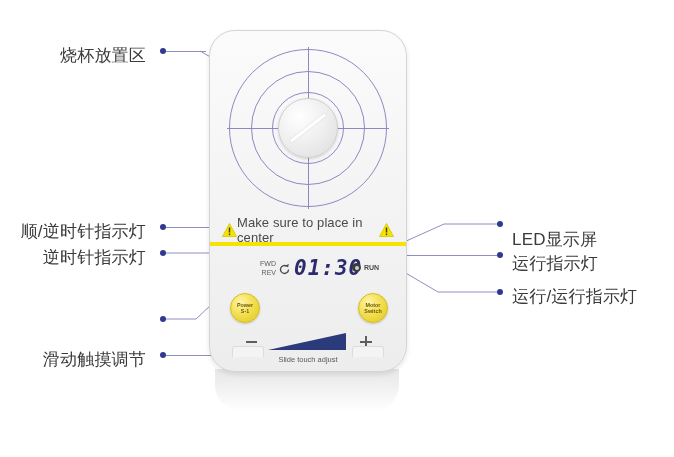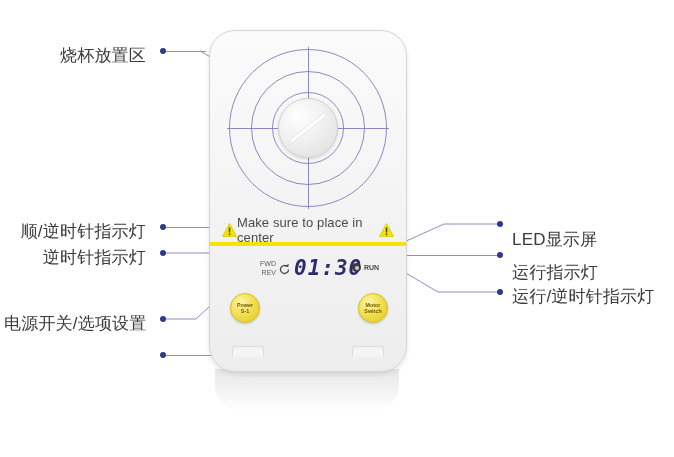--- a/index.html
+++ b/index.html
@@ -344,42 +344,42 @@
   <div class="dot" style="left:160px; top:224px;"></div>
   <div class="leader" style="left:166px; top:227px; width:57px;"></div>
 
   <div class="callout right-align" style="left:22px; top:246px; width:124px;">逆时针指示灯</div>
   <div class="dot" style="left:160px; top:250px;"></div>
   <svg style="position:absolute; left:166px; top:243px;" width="118" height="34">
     <line x1="0" y1="10" x2="60" y2="10" stroke="#8e8ec4" stroke-width="1"></line>
     <line x1="60" y1="10" x2="112" y2="30" stroke="#8e8ec4" stroke-width="1"></line>
   </svg>
 
-  <div class="callout right-align" style="left:4px; top:312px; width:142px;">电源开关/选项设置</div>
   <div class="dot" style="left:160px; top:316px;"></div>
   <svg style="position:absolute; left:166px; top:289px;" width="62" height="32">
     <line x1="0" y1="30" x2="30" y2="30" stroke="#8e8ec4" stroke-width="1"></line>
     <line x1="30" y1="30" x2="60" y2="2" stroke="#8e8ec4" stroke-width="1"></line>
   </svg>
 
+  <div class="callout right-align" style="left:30px; top:348px; width:116px;">滑动触摸调节</div>
   <div class="dot" style="left:160px; top:352px;"></div>
   <div class="leader" style="left:166px; top:355px; width:82px;"></div>
 
   <div class="callout" style="left:512px; top:228px;">LED显示屏</div>
   <div class="dot" style="left:497px; top:221px;"></div>
   <svg style="position:absolute; left:404px; top:220px;" width="94" height="24">
     <line x1="0" y1="22" x2="40" y2="4" stroke="#8e8ec4" stroke-width="1"></line>
     <line x1="40" y1="4" x2="93" y2="4" stroke="#8e8ec4" stroke-width="1"></line>
   </svg>
 
-  <div class="callout" style="left:512px; top:261px;text-align:right;">运行指示灯</div>
+  <div class="callout" style="left:512px; top:252px;text-align:right;">运行指示灯</div>
   <div class="dot" style="left:497px; top:252px;"></div>
   <div class="leader" style="left:404px; top:255px; width:93px;"></div>
 
-  <div class="callout" style="left:512px; top:285px;">运行/逆时针指示灯</div>
+  <div class="callout" style="left:512px; top:285px;">运行/运行指示灯</div>
   <div class="dot" style="left:497px; top:289px;"></div>
   <svg style="position:absolute; left:404px; top:270px;" width="94" height="28">
     <line x1="0" y1="2" x2="34" y2="22" stroke="#8e8ec4" stroke-width="1"></line>
     <line x1="34" y1="22" x2="93" y2="22" stroke="#8e8ec4" stroke-width="1"></line>
   </svg>
 
   <div id="reflection"></div>
 
   <div id="device">
 
@@ -435,18 +435,28 @@
     <div class="round-btn" id="btn-power">
       <span>Power</span>
       <span>S-1</span>
     </div>
     <div class="round-btn" id="btn-motor">
       <span>Motor</span>
       <span>Switch</span>
     </div>
 
 
+    <div id="slider-area">
+      <div id="minus"></div>
+      <div id="wedge">
+        <svg width="78" height="19" viewBox="0 0 78 19">
+          <polygon points="0,17 78,0 78,17" fill="#2b3a7a"></polygon>
+        </svg>
+      </div>
+      <div id="plus"></div>
+      <div id="slide-label">Slide touch adjust</div>
+    </div>
 
     <div id="base-notch-l"></div>
     <div id="base-notch-r"></div>
   </div>
 
 </div>
 
 </body></html>

